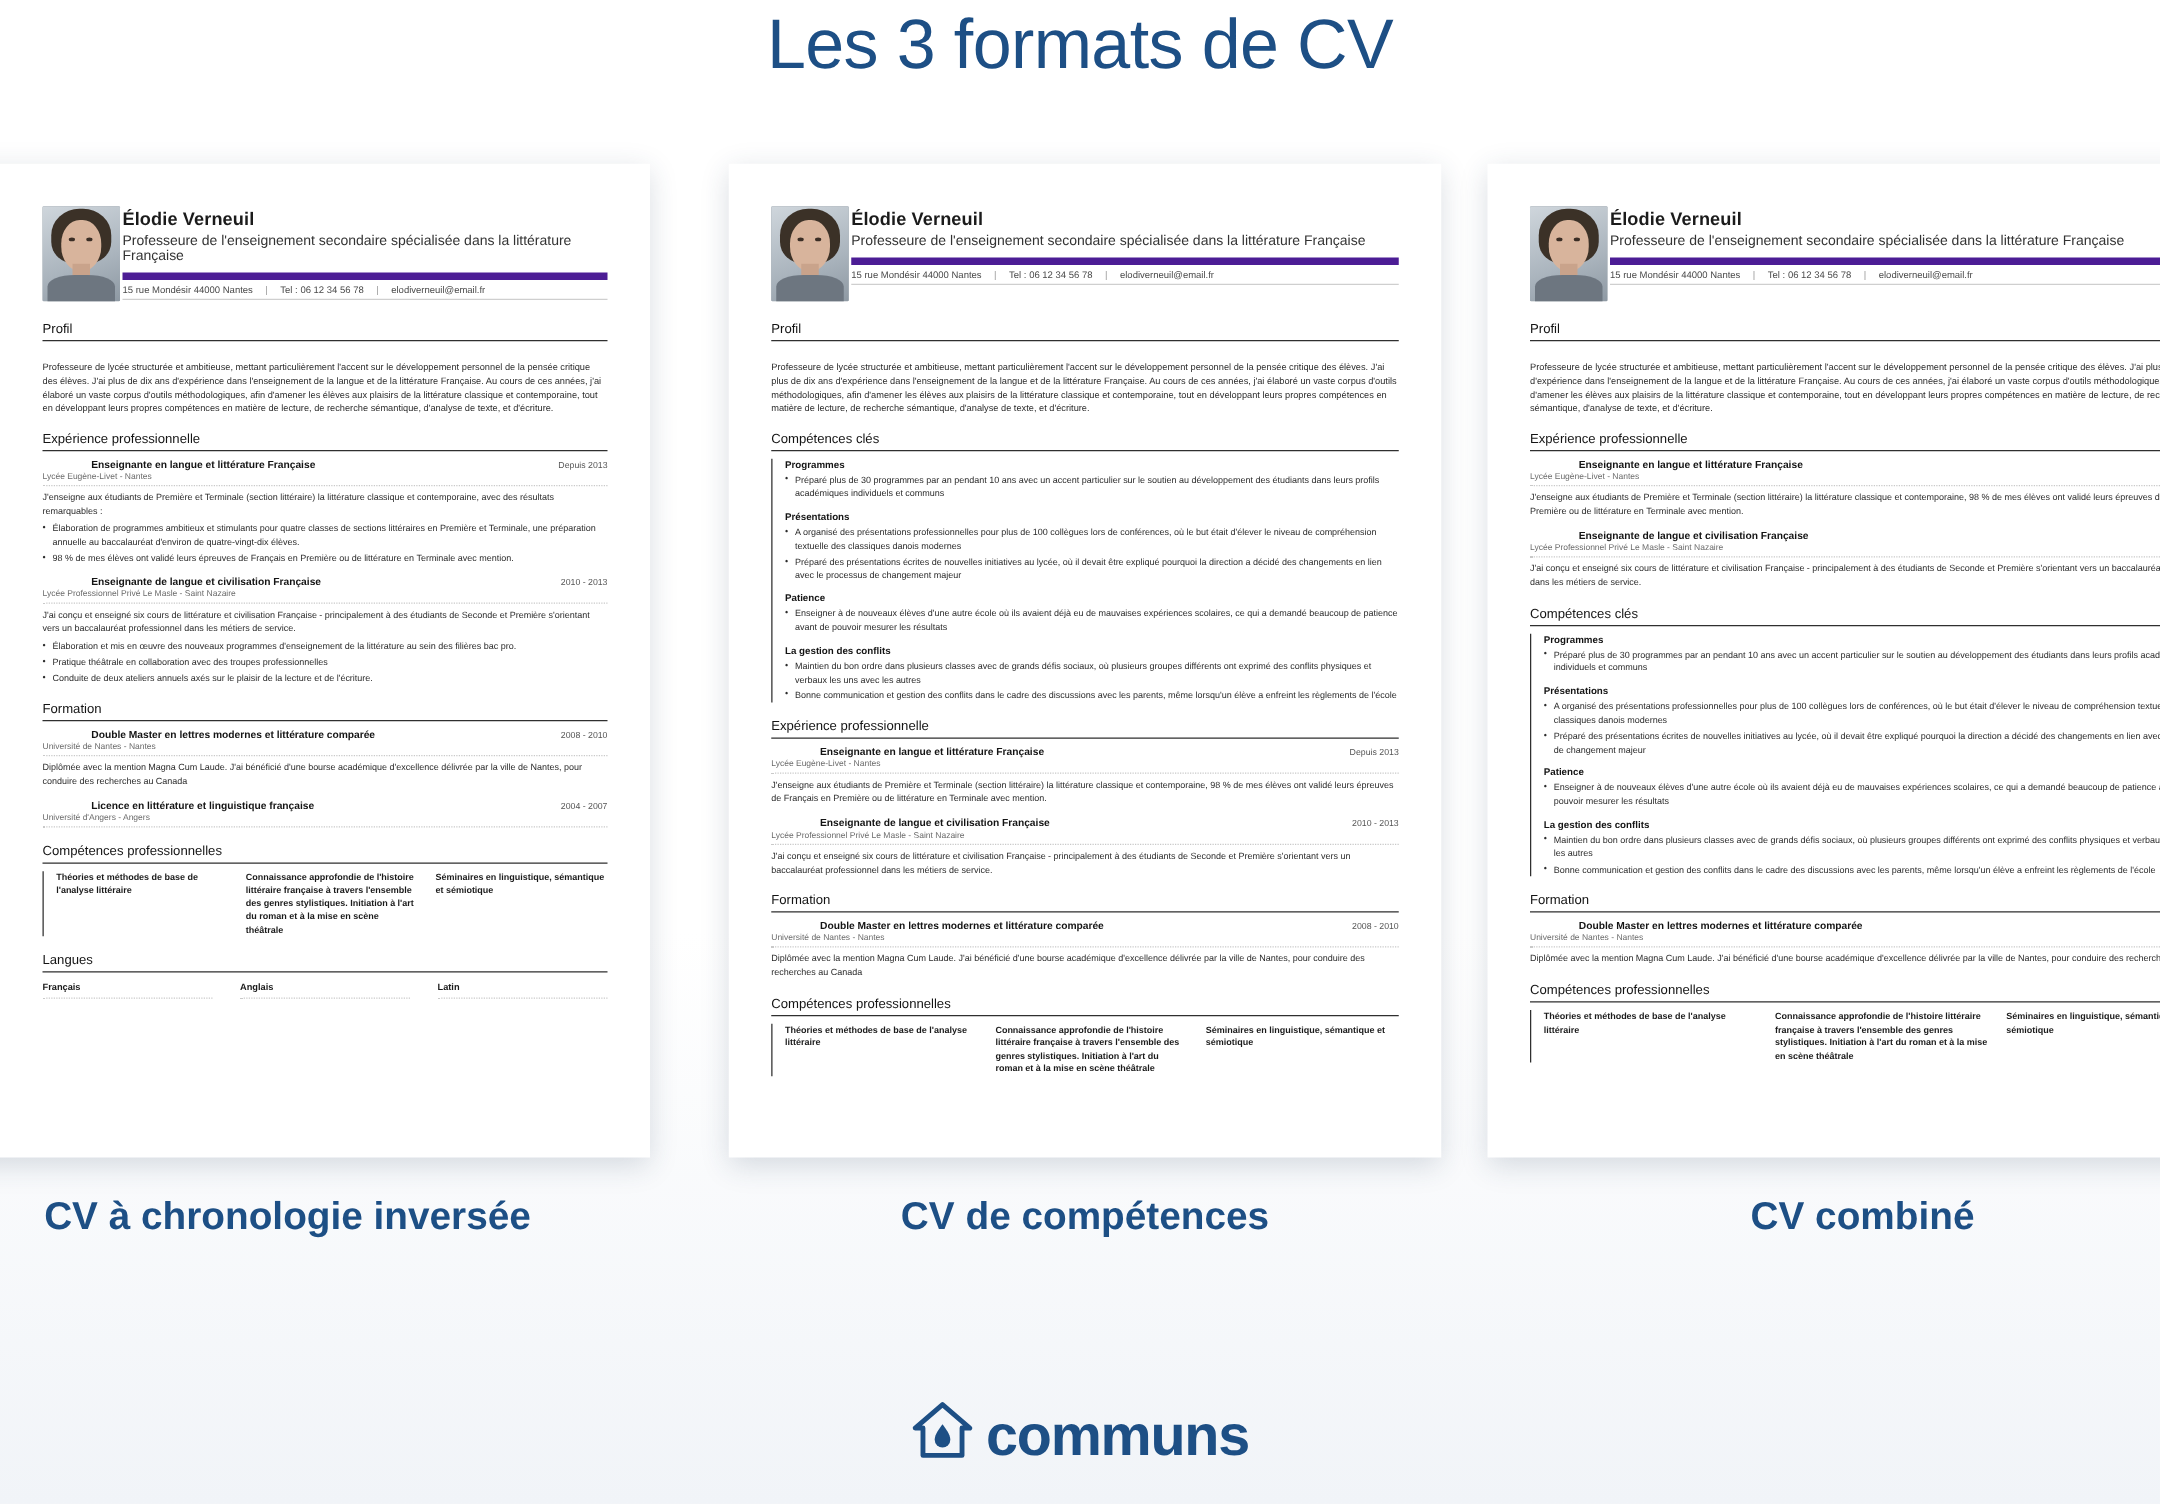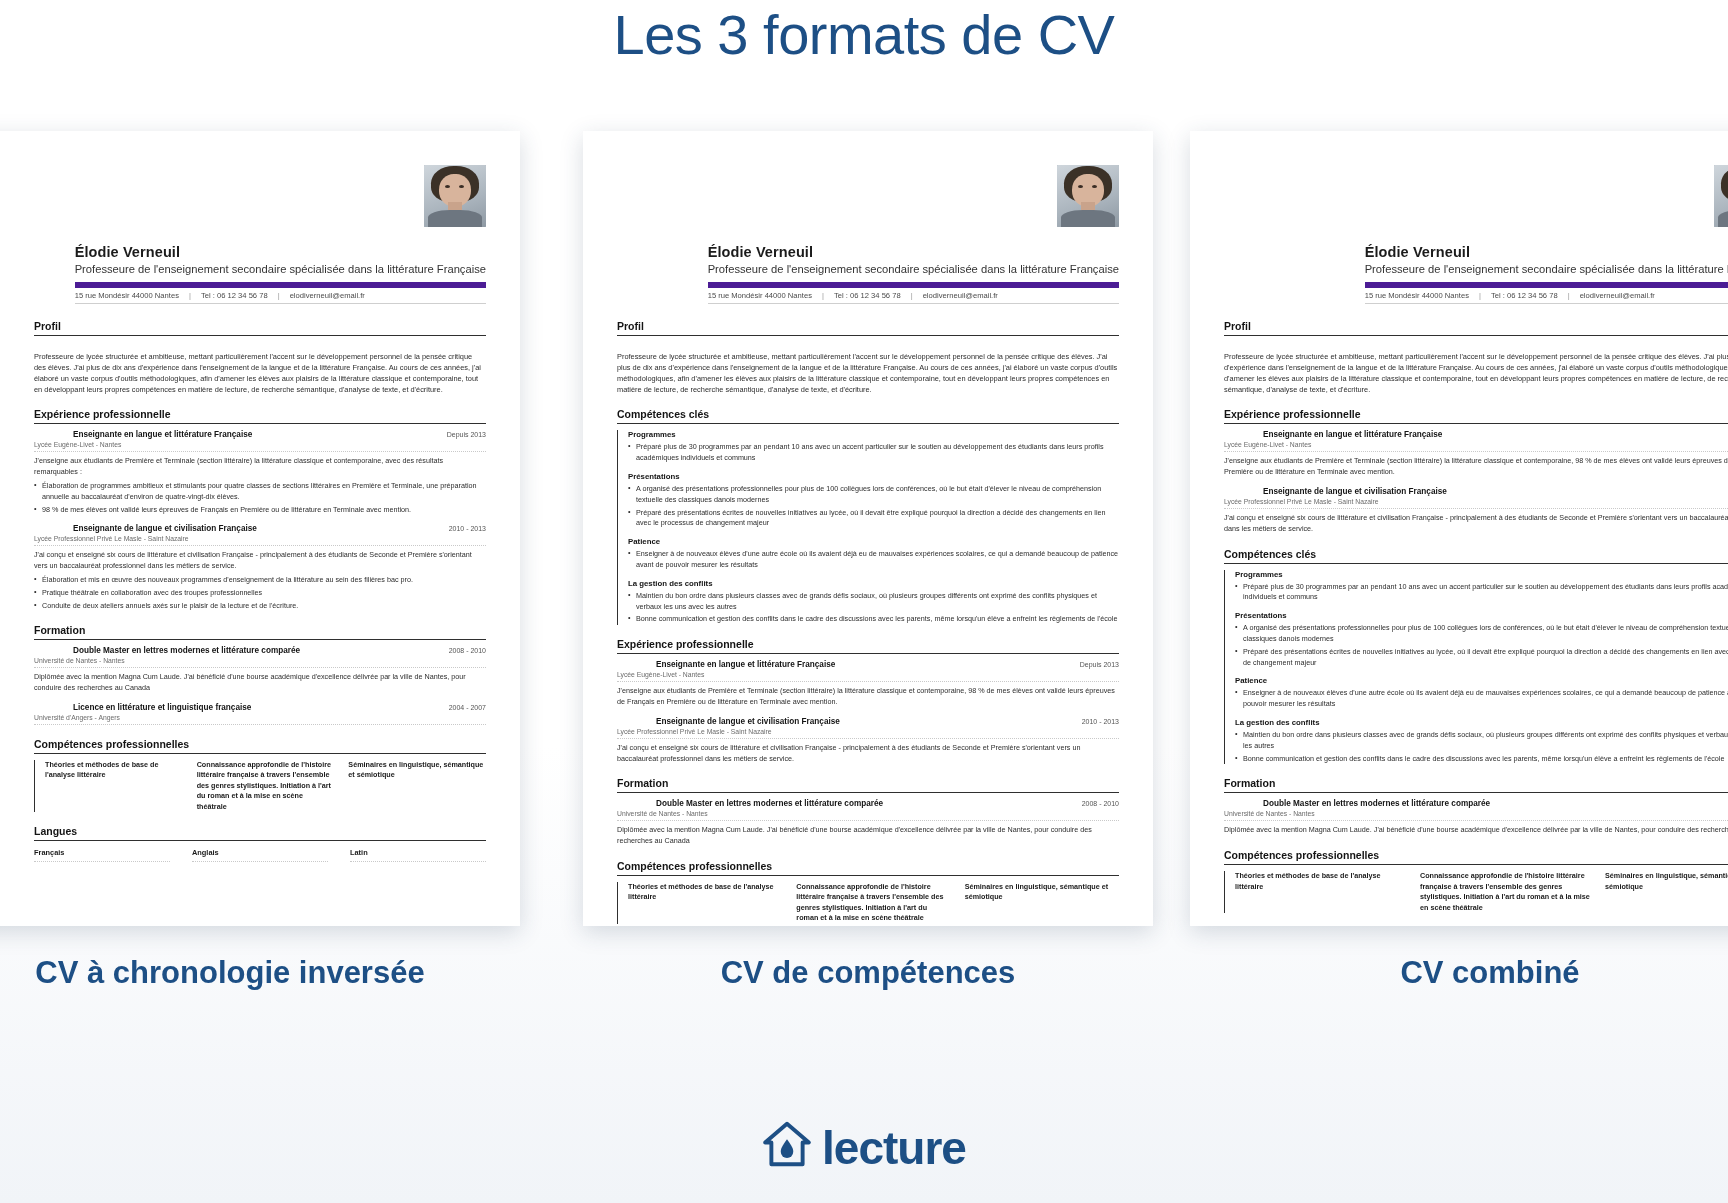--- a/index.html
+++ b/index.html
@@ -54,24 +54,23 @@
     inset: 0;
     padding: 34px 34px 20px 34px;
     box-sizing: border-box;
     color: #262626;
   }
   #cv1 .cv-inner { padding-left: 84px; }
   #cv3 .cv-inner { padding-right: 14px; }
 
   .cv-head {
     display: flex;
-    gap: 14px;
-    align-items: flex-end;
+    gap: 2px;
+    align-items: flex-start;
     margin-bottom: 16px;
-    flex-direction: column;
   }
   .photo {
     width: 62px;
     height: 76px;
     flex: 0 0 62px;
     background: #9aa3ab;
     position: relative;
     overflow: hidden;
     border-radius: 1px;
   }
@@ -103,21 +102,21 @@
     border-bottom: 1px solid #cfcfcf;
     padding: 3px 0;
     display: flex;
     gap: 10px;
   }
   .contact span { white-space: nowrap; }
   .sep { color: #9a9a9a; }
 
   .sec-title {
     font-size: 10.5px;
-    font-weight: 700;
+    font-weight: 400;
     color: #141414;
     margin: 13px 0 3px 0;
   }
   .rule {
     height: 1px;
     background: #2f2f2f;
     margin-bottom: 6px;
   }
   .body-text {
     font-size: 7.4px;
@@ -518,16 +517,16 @@
 
   <div class="cv-caption" style="left:-60px; width:580px;">CV à chronologie inversée</div>
   <div class="cv-caption" style="left:583px; width:570px;">CV de compétences</div>
   <div class="cv-caption" style="left:1190px; width:600px;">CV combiné</div>
 
   <div class="footer">
     <svg class="logo-mark" viewBox="0 0 64 64">
       <path d="M32 6 L60 30 L52 30 L52 58 L12 58 L12 30 L4 30 Z" fill="none" stroke="#1d4f85" stroke-width="5" stroke-linejoin="round"></path>
       <path d="M32 26 C26 34 24 38 24 42 a8 8 0 0 0 16 0 c0-4-2-8-8-16 Z" fill="#1d4f85"></path>
     </svg>
-    <div class="logo-text">lecture</div>
+    <div class="logo-text">communs</div>
   </div>
 
 </div>
 
 </body></html>

